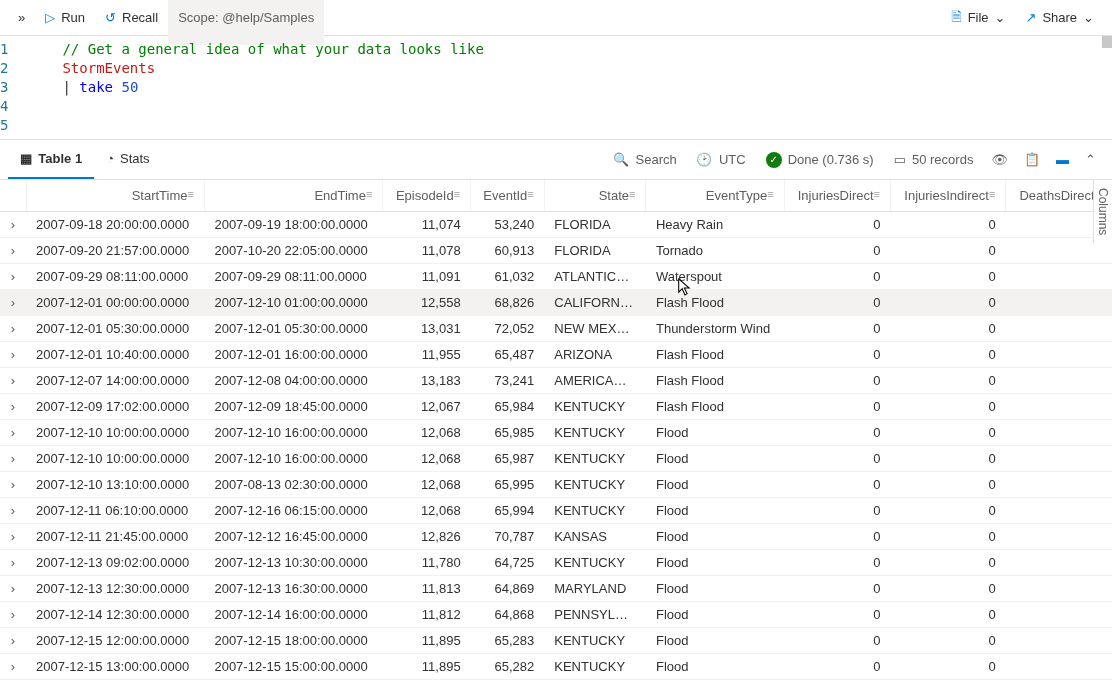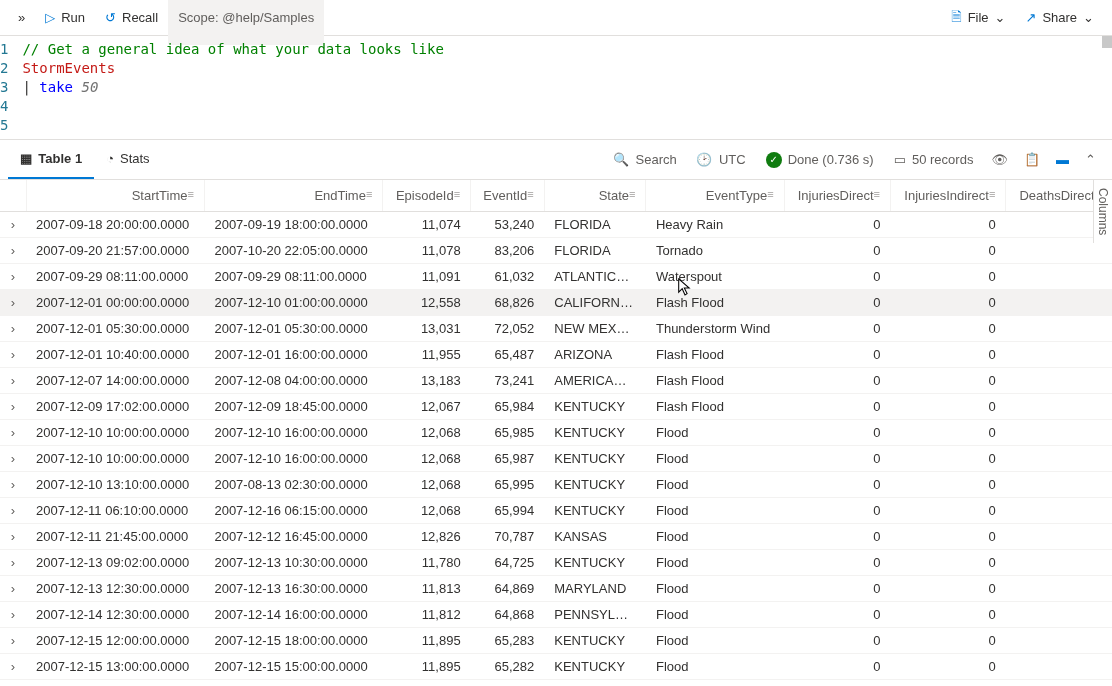--- a/index.html
+++ b/index.html
@@ -46,26 +46,26 @@
   line-height: 19px;
   border-bottom: 1px solid #e1dfdd;
   position: relative;
 }
 .gutter {
   padding: 4px 14px 4px 0;
   text-align: right;
   color: #237893;
   user-select: none;
 }
-.code { padding: 4px 0; }
+.code { padding: 4px 0; margin-left: 40px; }
 .code .comment { color: #008000; }
 .code .identifier { color: #c41a16; }
 .code .pipe { color: #323130; }
 .code .keyword { color: #0000ff; }
-.code .number { color: #737373; font-style: italic; }
+.code .number { color: #1d4ed8; }
 .minimap {
   position: absolute;
   right: 0;
   top: 0;
   width: 10px;
   height: 12px;
   background: #c8c8c8;
 }
 
 .tabs-row {
@@ -261,21 +261,21 @@
           <td>Heavy Rain</td>
           <td class="num">0</td>
           <td class="num">0</td>
           <td class="num"></td>
         </tr>
         <tr>
           <td class="expand">›</td>
           <td>2007-09-20 21:57:00.0000</td>
           <td>2007-10-20 22:05:00.0000</td>
           <td class="num">11,078</td>
-          <td class="num">83,206</td>
+          <td class="num">60,913</td>
           <td>FLORIDA</td>
           <td>Tornado</td>
           <td class="num">0</td>
           <td class="num">0</td>
           <td class="num"></td>
         </tr>
         <tr>
           <td class="expand">›</td>
           <td>2007-09-29 08:11:00.0000</td>
           <td>2007-09-29 08:11:00.0000</td>

